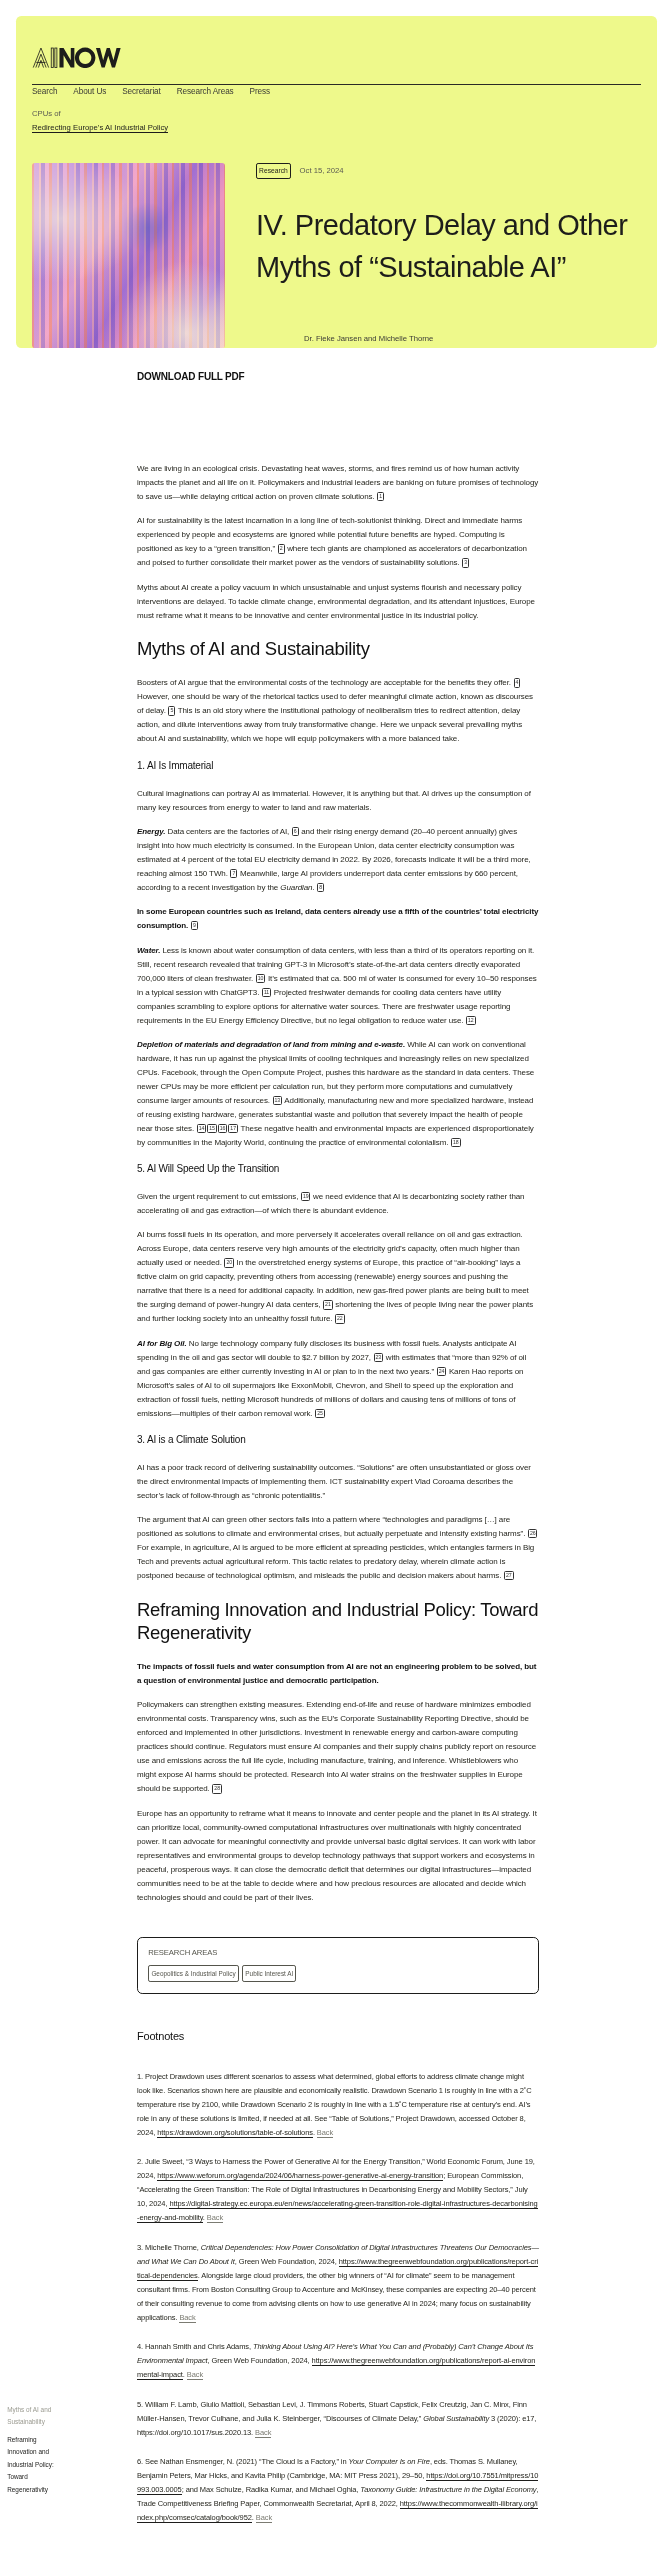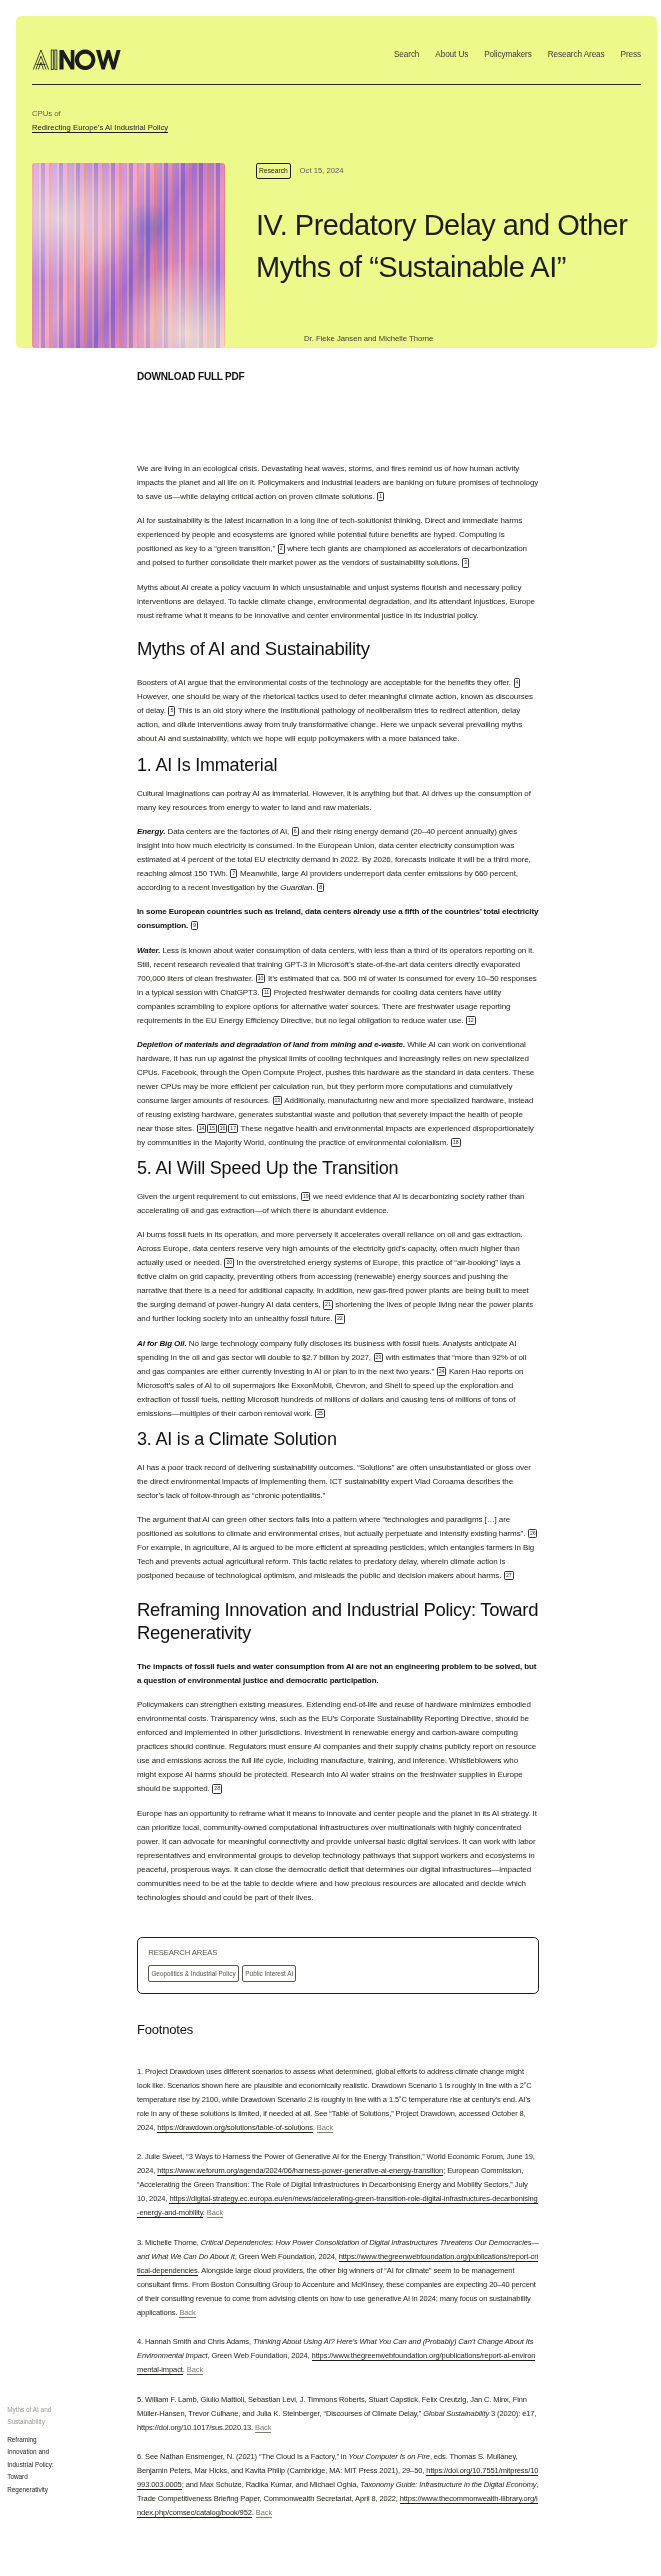--- a/index.html
+++ b/index.html
@@ -17,21 +17,21 @@
   
   .hero {
     position: absolute;
     left: 16px; top: 15.5px;
     width: 641px; height: 332px;
     background: #eef98b;
     border-radius: 5.2px;
   }
   .topbar {
     position: absolute; left: 16px; top: 15.5px; right: 16px; height: 39px;
-    display: flex; justify-content: space-between; align-items: flex-start;
+    display: flex; justify-content: space-between; align-items: flex-start; flex-direction: column;
   }
   .logo { display: flex; align-items: center; height: 26px; margin-top: 15.5px; }
   .logo svg { display: block; }
   .nav { display: flex; gap: 16px; margin-top: 19px; }
   .nav a { font-size: 8.2px; color: #3a3a36; letter-spacing: -0.1px; }
   .hero-rule {
     position: absolute; left: 16px; right: 16px; top: 68px;
     height: 1px; background: #2a2a26;
   }
   .partof {
@@ -91,38 +91,38 @@
   .fn {
     display: inline-block; border: 0.5px solid #333; border-radius: 1.5px;
     font-size: 5.2px; line-height: 7.2px; padding: 0 1px; margin: 0 0.5px;
     vertical-align: 1px; color: #333;
   }
   h2.h {
     font-size: 18.5px; line-height: 23px; font-weight: 400; color: #111;
     letter-spacing: -0.3px; margin: 14.4px 0 16.5px;
   }
   h3.h {
-    font-size: 18px; line-height: 15.5px; font-weight: 400; color: #111;
+    font-size: 10px; line-height: 15.5px; font-weight: 400; color: #111;
     letter-spacing: -0.2px; margin: 11.3px 0 13.4px;
   }
 
   .areas {
     border: 0.8px solid #1d1d1b; border-radius: 5.2px;
     padding: 10.3px 10.3px 10.3px 10.3px; margin-top: 32px;
     height: 57px;
   }
   .areas .label { font-size: 7.7px; color: #55554c; letter-spacing: -0.1px; }
   .areas .chips { display: flex; gap: 3.6px; margin-top: 8.2px; }
   .chip {
     border: 0.5px solid #55554c; border-radius: 2.1px; font-size: 6.4px;
     color: #55554c; padding: 4.1px 2.1px;
   }
   .footnotes-title {
-    font-size: 13px; font-weight: 400; letter-spacing: -0.2px; color: #111;
-    margin-top: 28px; margin-bottom: 28px;
+    font-size: 11px; font-weight: 400; letter-spacing: -0.2px; color: #111;
+    margin-top: 36px; margin-bottom: 28px;
   }
   .note { font-size: 7.5px; line-height: 14px; color: #26261f; margin-bottom: 15.5px; letter-spacing: -0.1px; }
   .note a.url { border-bottom: 0.5px solid #1d1d1b; word-break: break-all; }
   .note a.back { color: #7b7b72; border-bottom: 0.5px solid #7b7b72; }
   .note i { font-style: italic; }
 
   
   .toc { position: absolute; left: 7.2px; top: 2404px; width: 49px; }
   .toc a { display: block; font-size: 6.4px; line-height: 12.4px; }
   .toc a.muted { color: #9a9a90; margin-bottom: 5.2px; }
@@ -148,21 +148,21 @@
         <g fill="#1d1d1b">
           <path d="M53 2 h8 l14 24 V2 h7 v38 h-7 L61 16 v24 h-8 z"></path>
           <path d="M103 1 a20 20 0 1 1 -0.1 0 z M103 9 a12 12 0 1 0 0.1 0 z"></path>
           <path d="M124 2 h8 l6 24 l7-24 h6 l7 24 l6-24 h8 l-11 38 h-6 l-7-23 l-7 23 h-6 z"></path>
         </g>
       </svg>
     </a>
     <nav class="nav">
       <a>Search</a>
       <a>About Us</a>
-      <a>Policymakers</a>
+      <a>Secretariat</a>
       <a>Research Areas</a>
       <a>Press</a>
     </nav>
   </div>
   <div class="hero-rule"></div>
 
   <div class="partof">
     <div class="label">CPUs of</div>
     <div class="link-wrap"><a class="link">Redirecting Europe’s AI Industrial Policy</a></div>
   </div>

